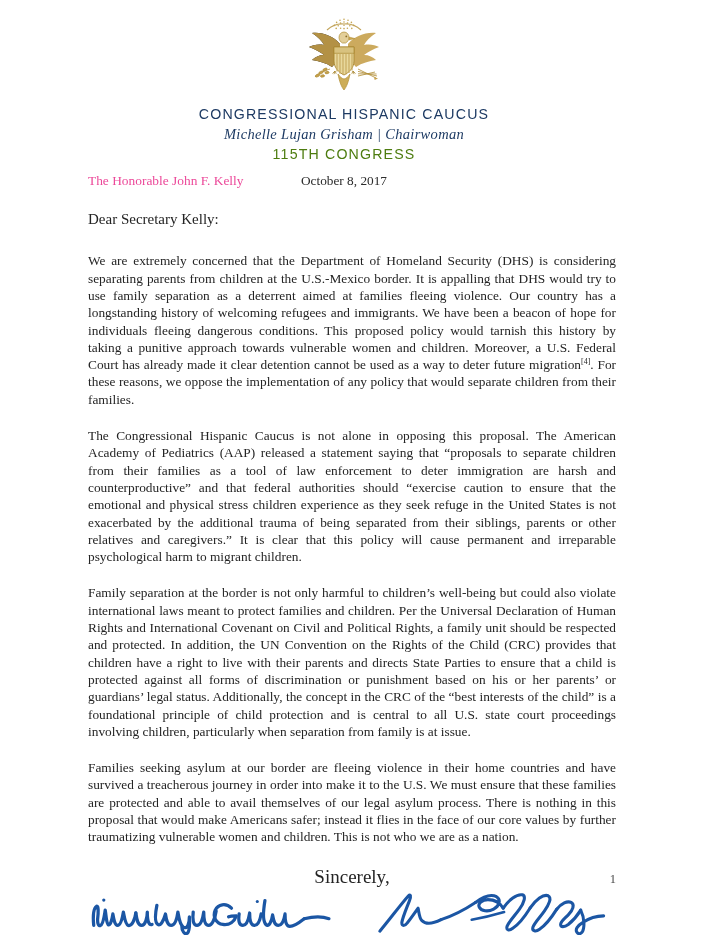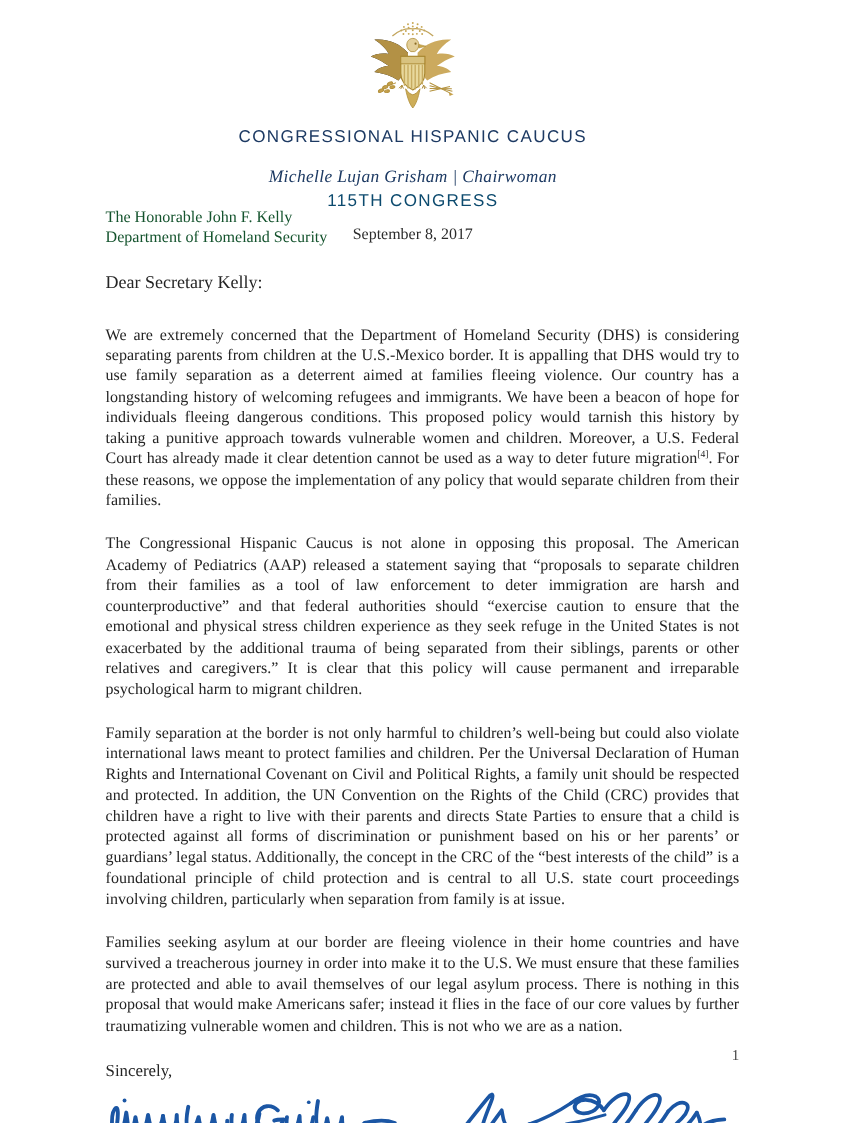--- a/index.html
+++ b/index.html
@@ -46,25 +46,25 @@
     font-weight: 400;
     line-height: 1.25;
   }
   .org-chair {
     font-family: "Liberation Serif", "DejaVu Serif", serif;
     font-style: italic;
     color: #1d3a63;
     font-size: 14.5px;
     letter-spacing: 0.3px;
     line-height: 1.35;
-    margin-top: 15px;
+    margin-top: 1px;
   }
   .org-congress {
     font-family: "Liberation Sans", "DejaVu Sans", sans-serif;
-    color: #0c4a6e;
+    color: #4d7c0f;
     font-size: 14.2px;
     letter-spacing: 1.15px;
     text-transform: uppercase;
     line-height: 1.3;
     margin-top: 1px;
   }
 
   .date-line {
     text-align: center;
     font-size: 13.3px;
@@ -75,21 +75,21 @@
   
   .content {
     position: absolute;
     left: 88px;
     right: 72px;
     top: 172px;
   }
   .addressee {
     font-size: 13.4px;
     line-height: 17.2px;
-    color: #14532d;
+    color: #ec4899;
   }
   .addressee div { white-space: nowrap; }
 
   .salutation {
     font-size: 15px;
     line-height: 17.2px;
     margin-top: 22px;
     color: #242424;
   }
 
@@ -102,24 +102,25 @@
     hyphens: none;
   }
   .para.first { margin-top: 24px; }
   sup.fn {
     font-size: 8px;
     vertical-align: super;
     line-height: 0;
   }
 
   .closing {
-    font-size: 14px;
+    font-size: 19px;
     line-height: 17.2px;
     margin-top: 22px;
     color: #242424;
+    text-align: center;
   }
 
   
   .sig-row {
     position: relative;
     margin-top: 6px;
     display: flex;
   }
   .sig-col {
     position: relative;
@@ -244,28 +245,27 @@
       </g>
 
       <path d="M34 27 q16 6 32 0" fill="none" stroke="#c2a濃" stroke-width="0"></path>
     </svg>
 
     <div class="org-name">
       <span>Congressional Hispanic Caucus</span>
     </div>
     <div class="org-chair">Michelle Lujan Grisham  |  Chairwoman</div>
     <div class="org-congress">115th Congress</div>
-    <div class="date-line">September 8, 2017</div>
+    <div class="date-line">October 8, 2017</div>
   </div>
 
   <div class="content">
 
     <div class="addressee">
       <div>The Honorable John F. Kelly</div>
-      <div>Department of Homeland Security</div>
     </div>
 
     <div class="salutation">Dear Secretary Kelly:</div>
 
     <p class="para first"><span>We are extremely concerned that the Department of Homeland Security (DHS) is considering separating parents from children at the U.S.-Mexico border. It is appalling that DHS would try to use family separation as a deterrent aimed at families fleeing violence. Our country has a longstanding history of welcoming refugees and immigrants.  We have been a beacon of hope for individuals fleeing dangerous conditions.  This proposed policy would tarnish this history by taking a punitive approach towards vulnerable women and children. Moreover, a U.S. Federal Court has already made it clear detention cannot be used as a way to deter future migration</span><sup class="fn">[4]</sup><span>. For these reasons, we oppose the implementation of any policy that would separate children from their families.</span></p>
 
     <p class="para">The Congressional Hispanic Caucus is not alone in opposing this proposal. The American Academy of Pediatrics (AAP) released a statement saying that “proposals to separate children from their families as a tool of law enforcement to deter immigration are harsh and counterproductive” and that federal authorities should “exercise caution  to ensure that the emotional and physical stress children experience as they seek refuge in the United States is not exacerbated by the additional trauma of being separated from their siblings, parents or other relatives and caregivers.” It is clear that this policy will cause permanent and irreparable psychological harm to migrant children.</p>
 
     <p class="para">Family separation at the border is not only harmful to children’s well-being but could also violate international laws meant to protect families and children. Per the Universal Declaration of Human Rights and International Covenant on Civil and Political Rights, a family unit should be respected and protected. In addition, the UN Convention on the Rights of the Child (CRC) provides that children have a right to live with their parents and directs State Parties to ensure that a child is protected against all forms of discrimination or punishment based on his or her parents’ or guardians’ legal status. Additionally, the concept in the CRC of the “best interests of the child” is a foundational principle of child protection and is central to all U.S. state court proceedings involving children, particularly when separation from family is at issue.</p>
 

